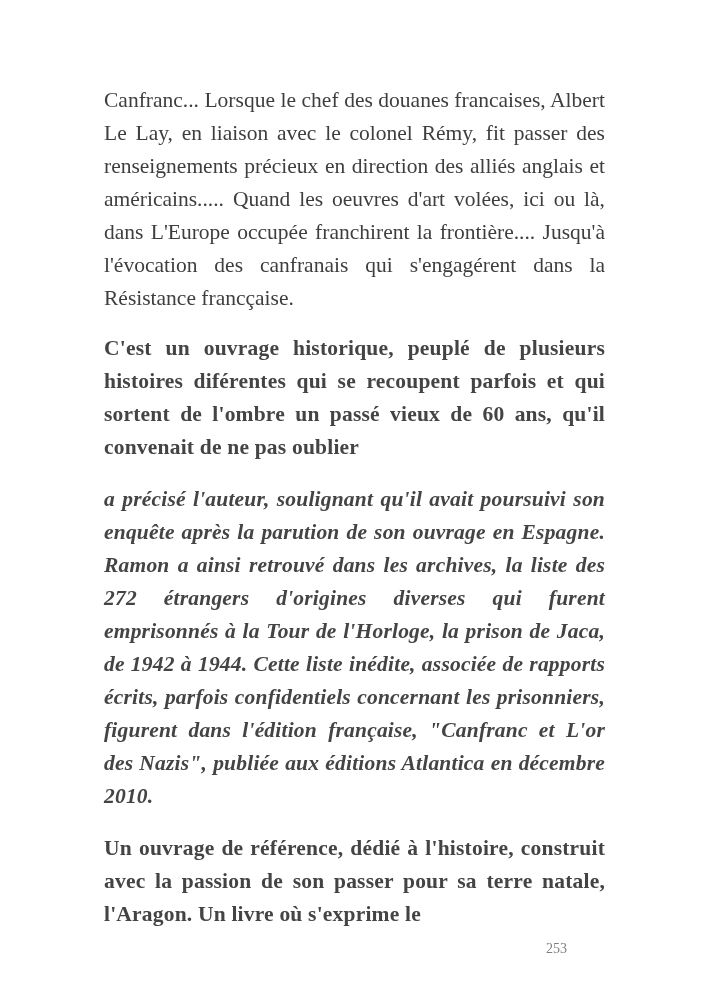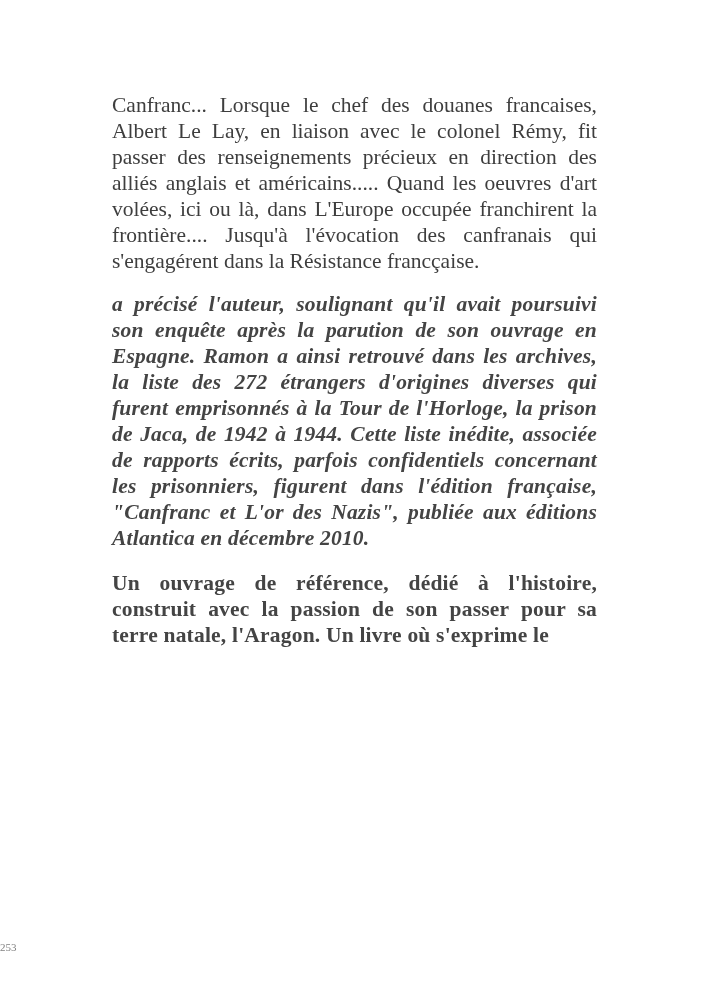--- a/index.html
+++ b/index.html
@@ -15,50 +15,51 @@
     }
     .page {
       position: absolute;
       left: 104px;
       top: 84px;
       width: 501px;
       color: #404040;
       font-family: "Liberation Serif", "DejaVu Serif", serif;
     }
     .para {
-      margin: 8px;
+      margin: 0;
       text-align: justify;
       font-size: 21.5px;
-      line-height: 26px;
+      line-height: 33px;
     }
     .para.regular {
       font-weight: normal;
       color: #3e3e3e;
     }
     .para.bold {
       font-weight: bold;
       color: #444444;
       letter-spacing: 0.2px;
     }
     #p1 { margin-bottom: 17px; }
     #p2 { margin-bottom: 19px; }
     #p3 { margin-bottom: 19px; font-style: italic; }
     .page-number {
       position: absolute;
       left: 0;
       width: 567px;
       top: 941px;
-      text-align: left;
+      text-align: right;
       font-family: "Liberation Serif", "DejaVu Serif", serif;
-      font-size: 11px;
+      font-size: 14px;
       color: #808080;
     }
   </style>
 </head>
 <body>
 
 <div class="page">
   <p id="p1" class="para regular">Canfranc... Lorsque le chef des douanes francaises, Albert Le Lay, en liaison avec le colonel Rémy, fit passer des renseignements précieux en direction des alliés anglais et américains..... Quand les oeuvres d'art volées, ici ou là, dans L'Europe occupée franchirent la frontière.... Jusqu'à l'évocation des canfranais qui s'engagérent dans la Résistance francçaise.</p>
+  <p id="p2" class="para bold">C'est un ouvrage historique, peuplé de plusieurs histoires diférentes qui se recoupent parfois et qui sortent de l'ombre un passé vieux de 60 ans, qu'il convenait de ne pas oublier</p>
   <p id="p3" class="para bold">a précisé l'auteur, soulignant qu'il avait poursuivi son enquête après la parution de son ouvrage en Espagne. Ramon a ainsi retrouvé dans les archives, la liste des 272 étrangers d'origines diverses qui furent emprisonnés à la Tour de l'Horloge, la prison de Jaca, de 1942 à 1944. Cette liste inédite, associée de rapports écrits, parfois confidentiels concernant les prisonniers, figurent dans l'édition française, "Canfranc et L'or des Nazis", publiée aux éditions Atlantica en décembre 2010.</p>
   <p id="p4" class="para bold">Un ouvrage de référence, dédié à l'histoire, construit avec la passion de son passer pour sa terre natale, l'Aragon. Un livre où s'exprime le</p>
 </div>
 
 <div class="page-number">253</div>
 
 </body></html>

